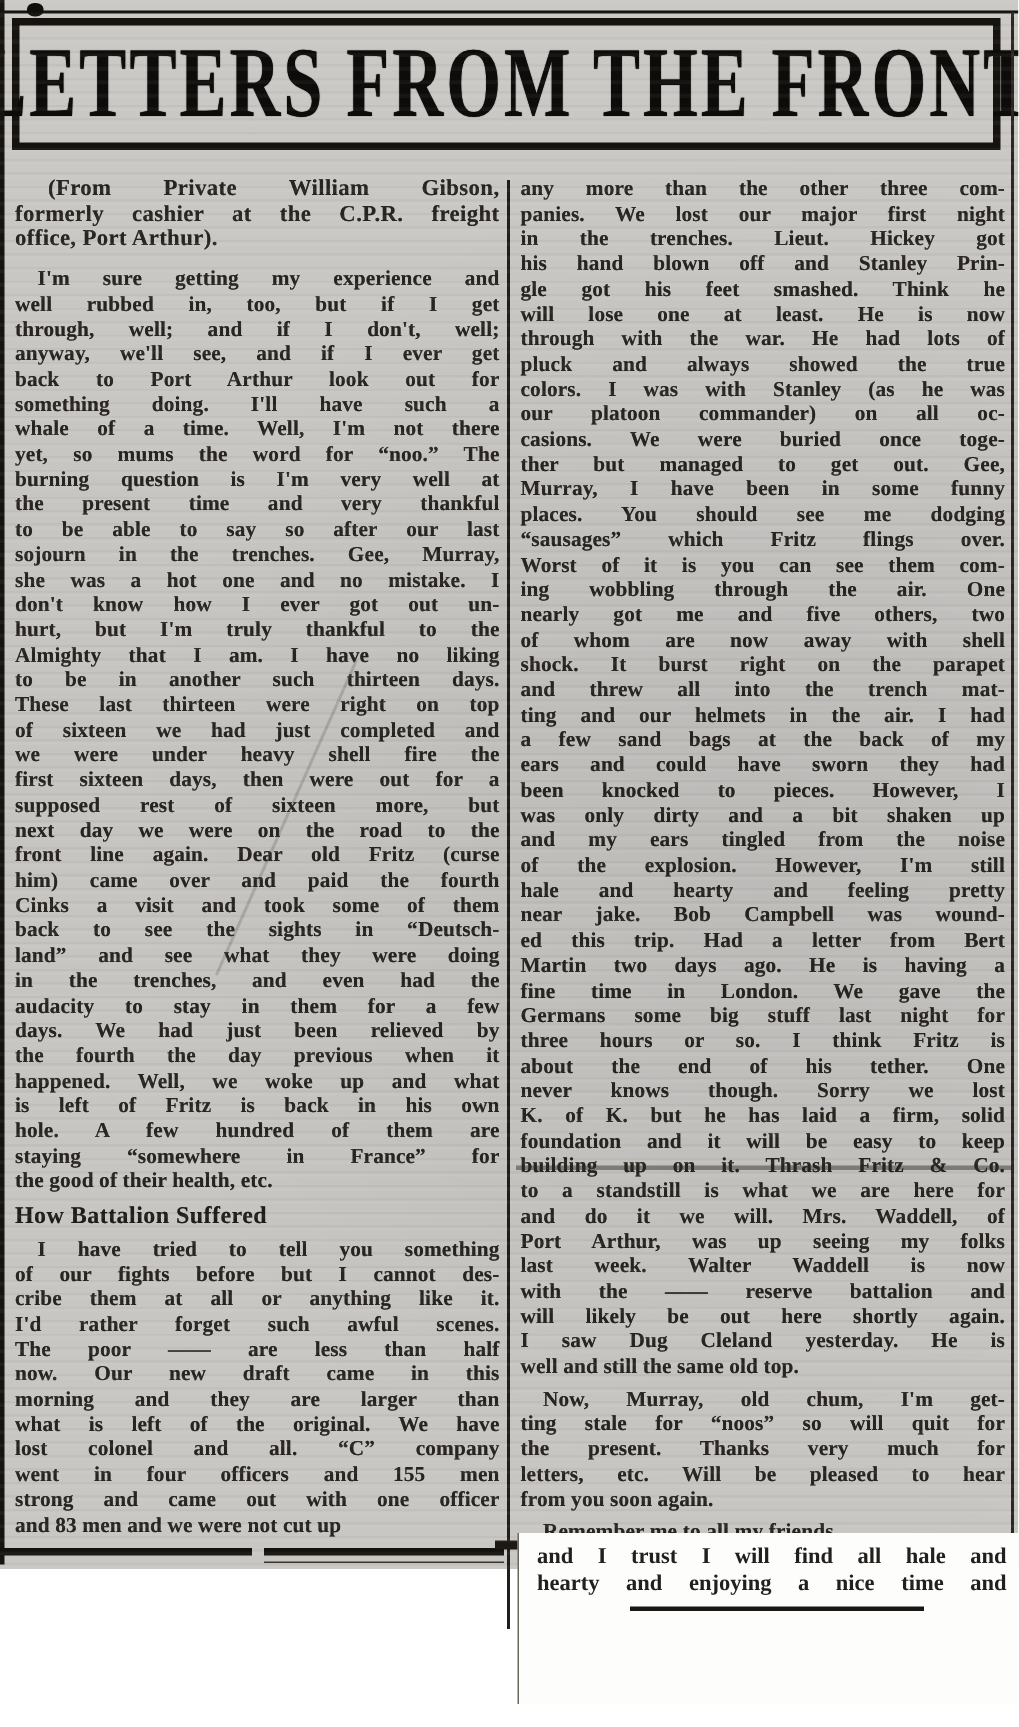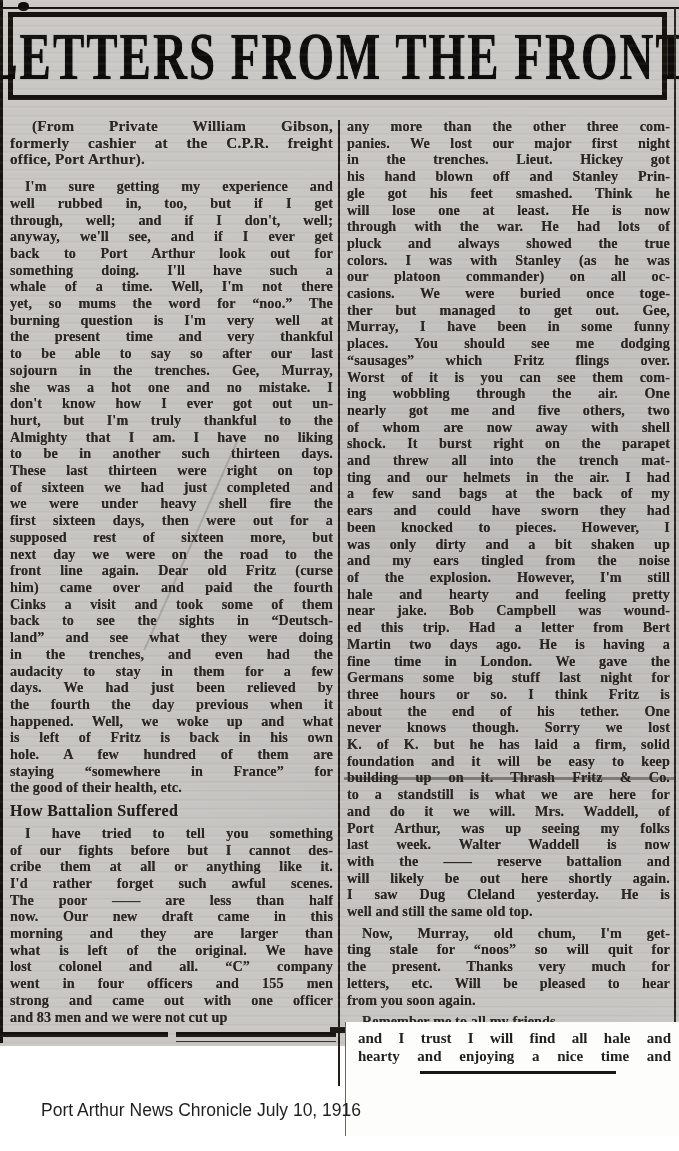--- a/index.html
+++ b/index.html
@@ -204,14 +204,13 @@
     <div class="smudge-scratch"></div>
     <div class="mark-left-of-insert"></div>
   </div>
 
   <div id="insert">
     <div class="pbody">and I trust I will find all hale and
 hearty and enjoying a nice time and</div>
     <div class="rule"></div>
   </div>
 
-  <div id="caption">Port Arthur News Chronicle July 10, 1916</div>
 </div>
 
 </body></html>

